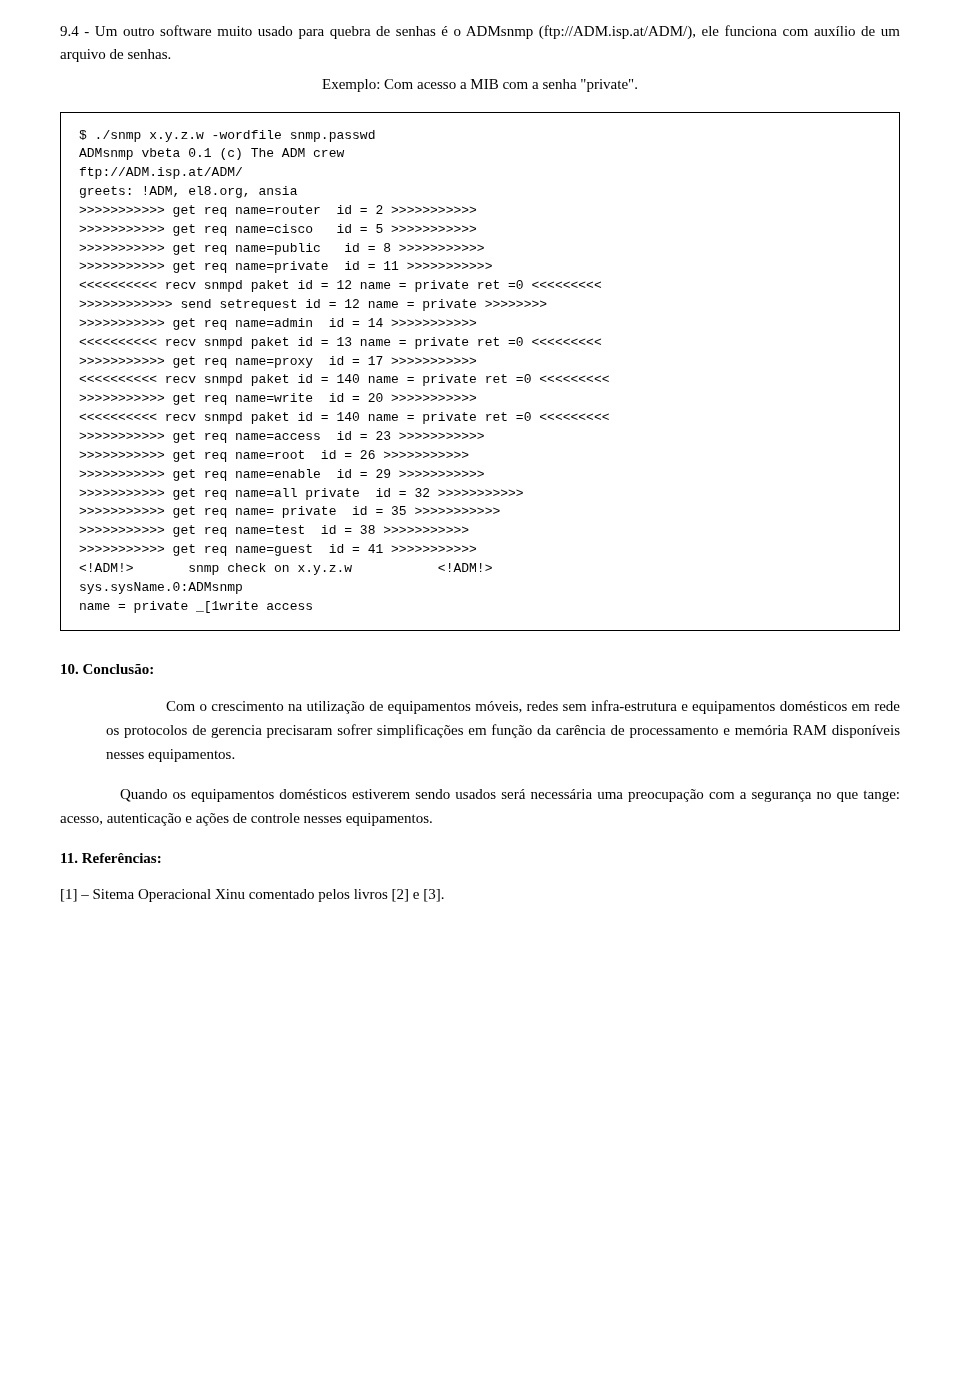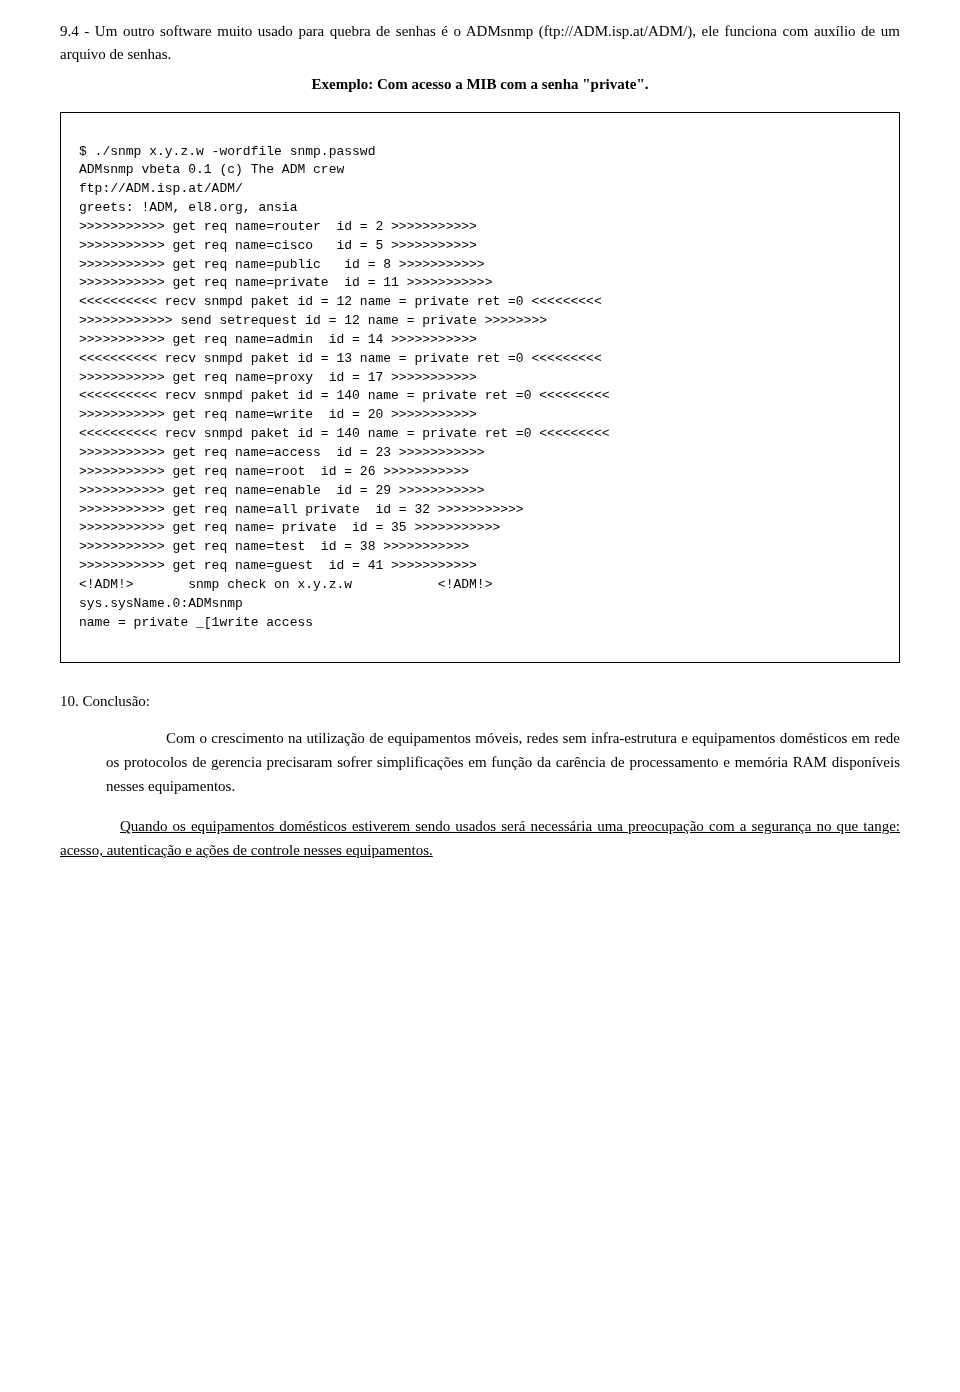--- a/index.html
+++ b/index.html
@@ -21,56 +21,54 @@
     .intro-paragraph {
       text-align: justify;
       line-height: 1.5;
       margin-bottom: 8px;
     }
 
     .example-line {
       text-align: center;
       margin-bottom: 16px;
       line-height: 1.5;
-      font-weight: bold;
     }
 
     .code-block {
       border: 1px solid #000;
-      padding: 30px 18px;
+      padding: 14px 18px;
       font-family: 'Courier New', Courier, monospace;
       font-size: 13px;
       line-height: 1.45;
       margin-bottom: 30px;
       white-space: pre-wrap;
       word-break: break-word;
       background: #fff;
     }
 
     .section-heading {
       font-size: 15px;
-      font-weight: normal;
+      font-weight: bold;
       margin-top: 10px;
       margin-bottom: 16px;
     }
 
     .section-body {
       text-align: justify;
       line-height: 1.6;
       margin-bottom: 16px;
       text-indent: 0;
       margin-left: 46px;
     }
 
     .section-body-indented {
       text-align: justify;
       line-height: 1.6;
       margin-bottom: 16px;
       text-indent: 60px;
-      text-decoration: underline;
     }
 
     .references-section {
       margin-top: 20px;
     }
 
     .reference-item {
       text-align: justify;
       line-height: 1.5;
       margin-bottom: 6px;
@@ -110,13 +108,15 @@
 sys.sysName.0:ADMsnmp
 name = private _[1write access</div>
 
 <div class="section-heading">10. Conclusão:</div>
 
 <p class="section-body" style="text-indent: 60px;">Com o crescimento na utilização de equipamentos móveis, redes sem infra-estrutura e equipamentos domésticos em rede os protocolos de gerencia precisaram sofrer simplificações em função da carência de processamento e memória RAM disponíveis nesses equipamentos.</p>
 
 <p class="section-body-indented">Quando os equipamentos domésticos estiverem sendo usados será necessária uma preocupação com a segurança no que tange: acesso, autenticação e ações de controle nesses equipamentos.</p>
 
 <div class="references-section">
+  <div class="section-heading">11. Referências:</div>
+  <p class="reference-item">[1] – Sitema Operacional Xinu comentado pelos livros [2] e [3].</p>
 </div>
 
 </body></html>

